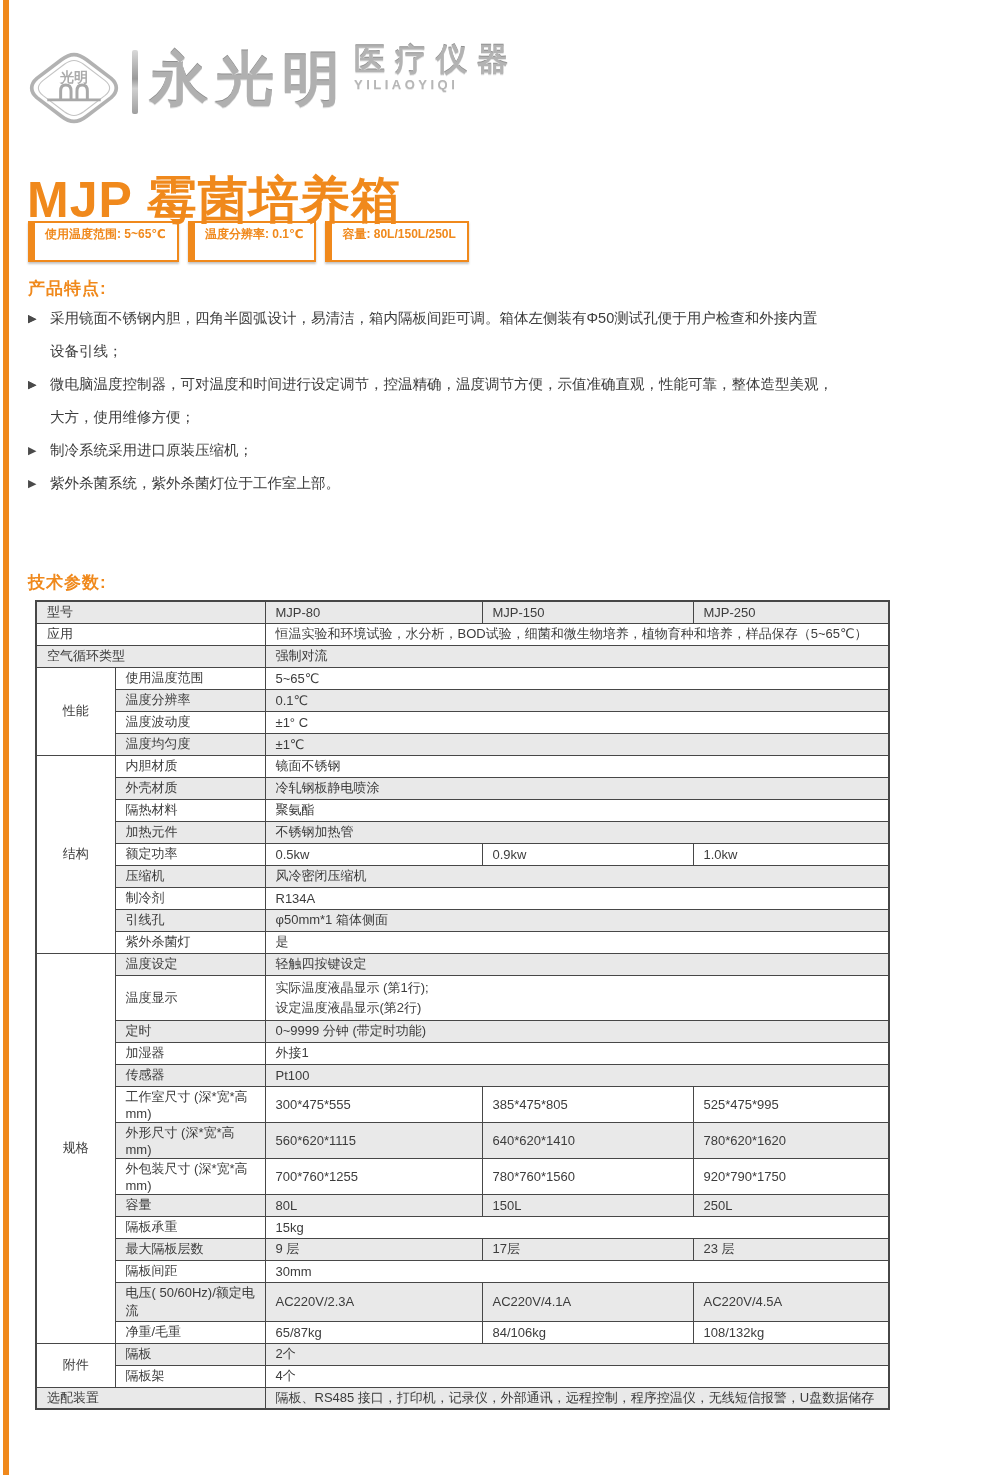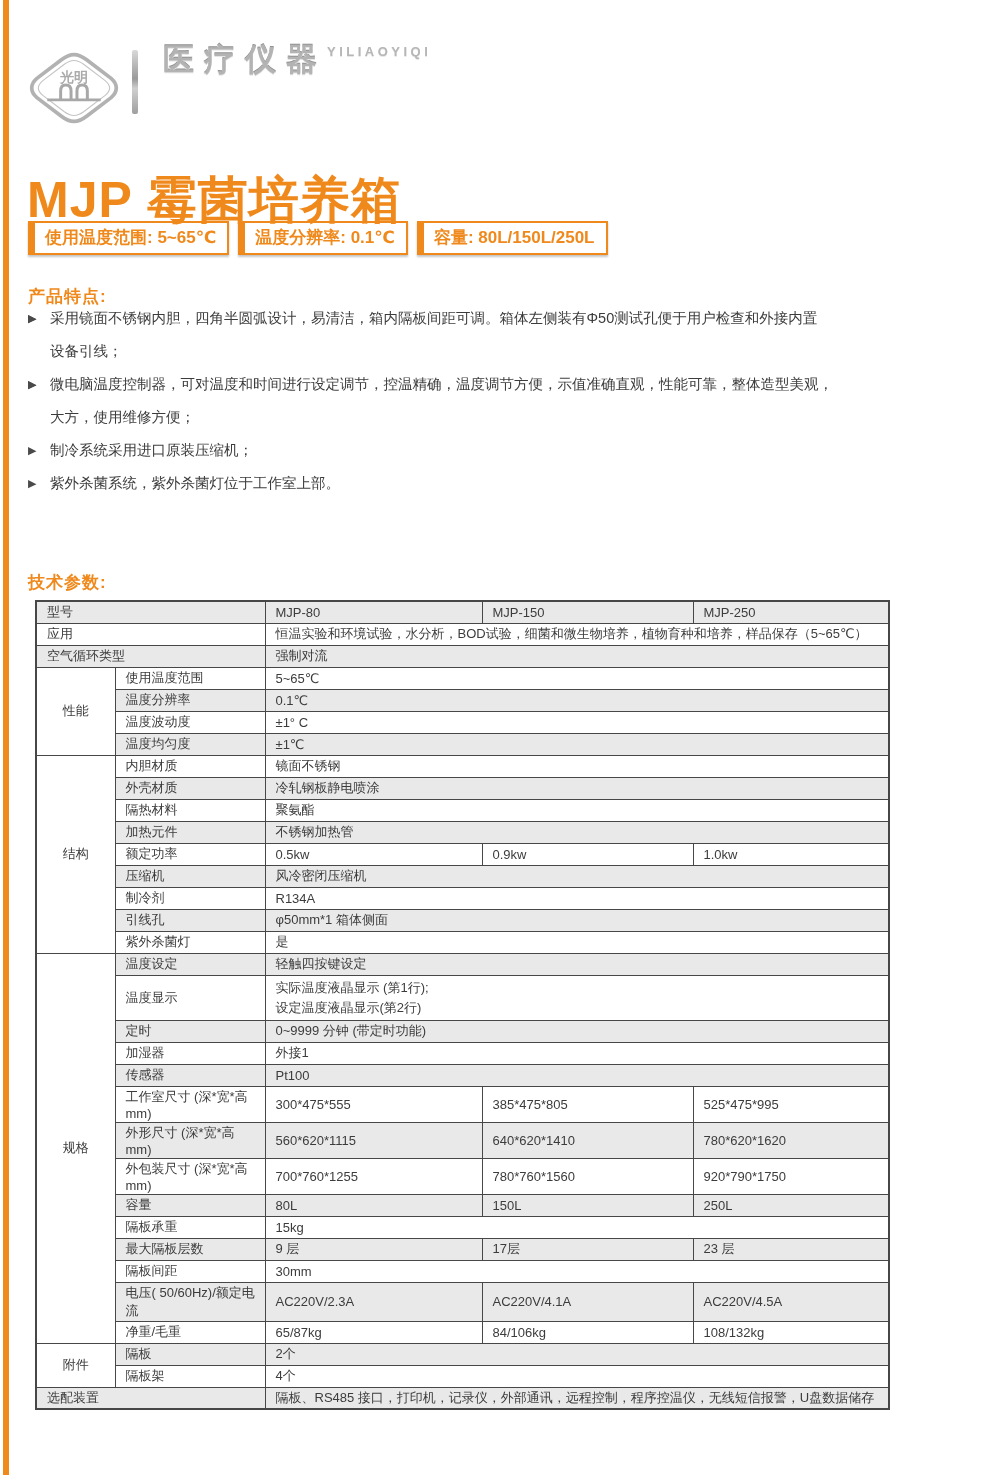--- a/index.html
+++ b/index.html
@@ -21,53 +21,53 @@
   .logo-divider {
     width:6px; height:64px; margin:0 12px 0 12px;
     background:linear-gradient(180deg,#d9d9d9,#9a9a9a 45%,#cfcfcf 60%,#9f9f9f);
     border-radius:2px;
   }
   .brand-cn {
     font-size:58px; font-weight:bold; letter-spacing:8px; line-height:1;
     color:#b0b0b0; text-shadow:0 1px 0 #e4e4e4, 0 -1px 0 #8f8f8f;
     white-space:nowrap;
   }
-  .brand-right { display:flex; flex-direction:row; margin-left:13px; margin-top:-6px; }
+  .brand-right { display:flex; flex-direction:column; margin-left:6px; margin-top:-6px; }
   .brand-suffix {
     font-size:31px; font-weight:bold; letter-spacing:10px; line-height:1.05;
     color:#b3b3b3; text-shadow:0 1px 0 #e6e6e6, 0 -1px 0 #929292;
     white-space:nowrap;
   }
   .brand-pinyin {
     font-size:13px; font-weight:bold; letter-spacing:3.5px;
     color:#b6b6b6; text-shadow:0 1px 0 #e8e8e8; white-space:nowrap;
   }
   
   .product-title {
     position:absolute; top:167px; left:27px;
     font-size:50px; font-weight:bold; letter-spacing:1px;
     color:var(--accent,#f0891c); white-space:nowrap;
   }
   .badge-row { position:absolute; top:221px; left:28px; display:flex; gap:9px; }
   .badge {
     position:relative; border:2px solid var(--accent,#f0891c);
-    padding:3px 11px 4px 15px; font-size:17px; font-weight:bold;
+    padding:3px 11px 17px 15px; font-size:12px; font-weight:bold;
     color:var(--accent,#f0891c); white-space:nowrap;
     box-shadow:0 2px 2px rgba(90,90,90,.35);
   }
   .badge::before {
     content:""; position:absolute; left:0; top:0; bottom:0; width:5px;
     background:var(--accent,#f0891c);
   }
   
   .sec-heading {
     position:absolute; left:28px; font-size:17px; font-weight:bold;
     color:var(--accent,#f0891c); letter-spacing:1px; white-space:nowrap;
   }
-  .features-heading { top:285px;text-align:right; }
+  .features-heading { top:277px;text-align:right; }
   .specs-heading   { top:571px; }
   
   .feature-list { position:absolute; top:302px; left:28px; width:862px; list-style:none; }
   .feature-list li {
     position:relative; padding-left:22px; font-size:14.5px; line-height:33px;
     white-space:pre-line; color:#3c3c3c;
   }
   .feature-list .arrow {
     position:absolute; left:0; top:0; font-size:11px; line-height:33px; color:#4a4a4a;
   }
@@ -93,20 +93,21 @@
 <div class="accent-stripe"></div>
 
 <header class="brand-header">
   <svg width="92" height="76" viewBox="0 0 124 100">
     <path d="M62 5 Q70 5 79 12 L112 37 Q119 43 119 50 Q119 57 112 63 L79 88 Q70 95 62 95 Q54 95 45 88 L12 63 Q5 57 5 50 Q5 43 12 37 L45 12 Q54 5 62 5 Z" fill="none" stroke="#b2b2b2" stroke-width="5"></path>
     <path d="M62 13 Q68 13 75 18 L104 40 Q110 45 110 50 Q110 55 104 60 L75 82 Q68 87 62 87 Q56 87 49 82 L20 60 Q14 55 14 50 Q14 45 20 40 L49 18 Q56 13 62 13 Z" fill="none" stroke="#c4c4c4" stroke-width="1.5"></path>
     <text x="62" y="42" text-anchor="middle" font-size="19" font-weight="bold" fill="#ababab">光明</text>
     <path d="M26 66 H98 M44 66 V54 Q44 46 51 46 Q58 46 58 54 V66 M66 66 V54 Q66 46 73 46 Q80 46 80 54 V66" fill="none" stroke="#a8a8a8" stroke-width="4"></path>
   </svg>
   <div class="logo-divider"></div>
+  <div class="brand-cn">永光明</div>
   <div class="brand-right">
     <div class="brand-suffix">医疗仪器</div>
     <div class="brand-pinyin">YILIAOYIQI</div>
   </div>
 </header>
 
 <h1 class="product-title">MJP 霉菌培养箱</h1>
 
 <div class="badge-row">
   <div class="badge">使用温度范围: 5~65℃</div>

